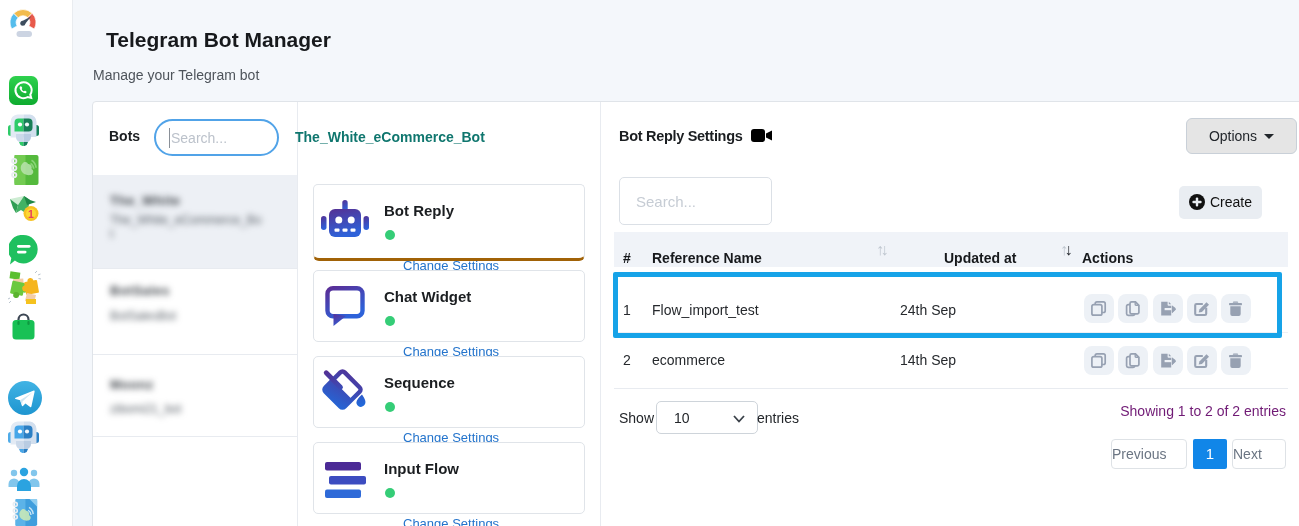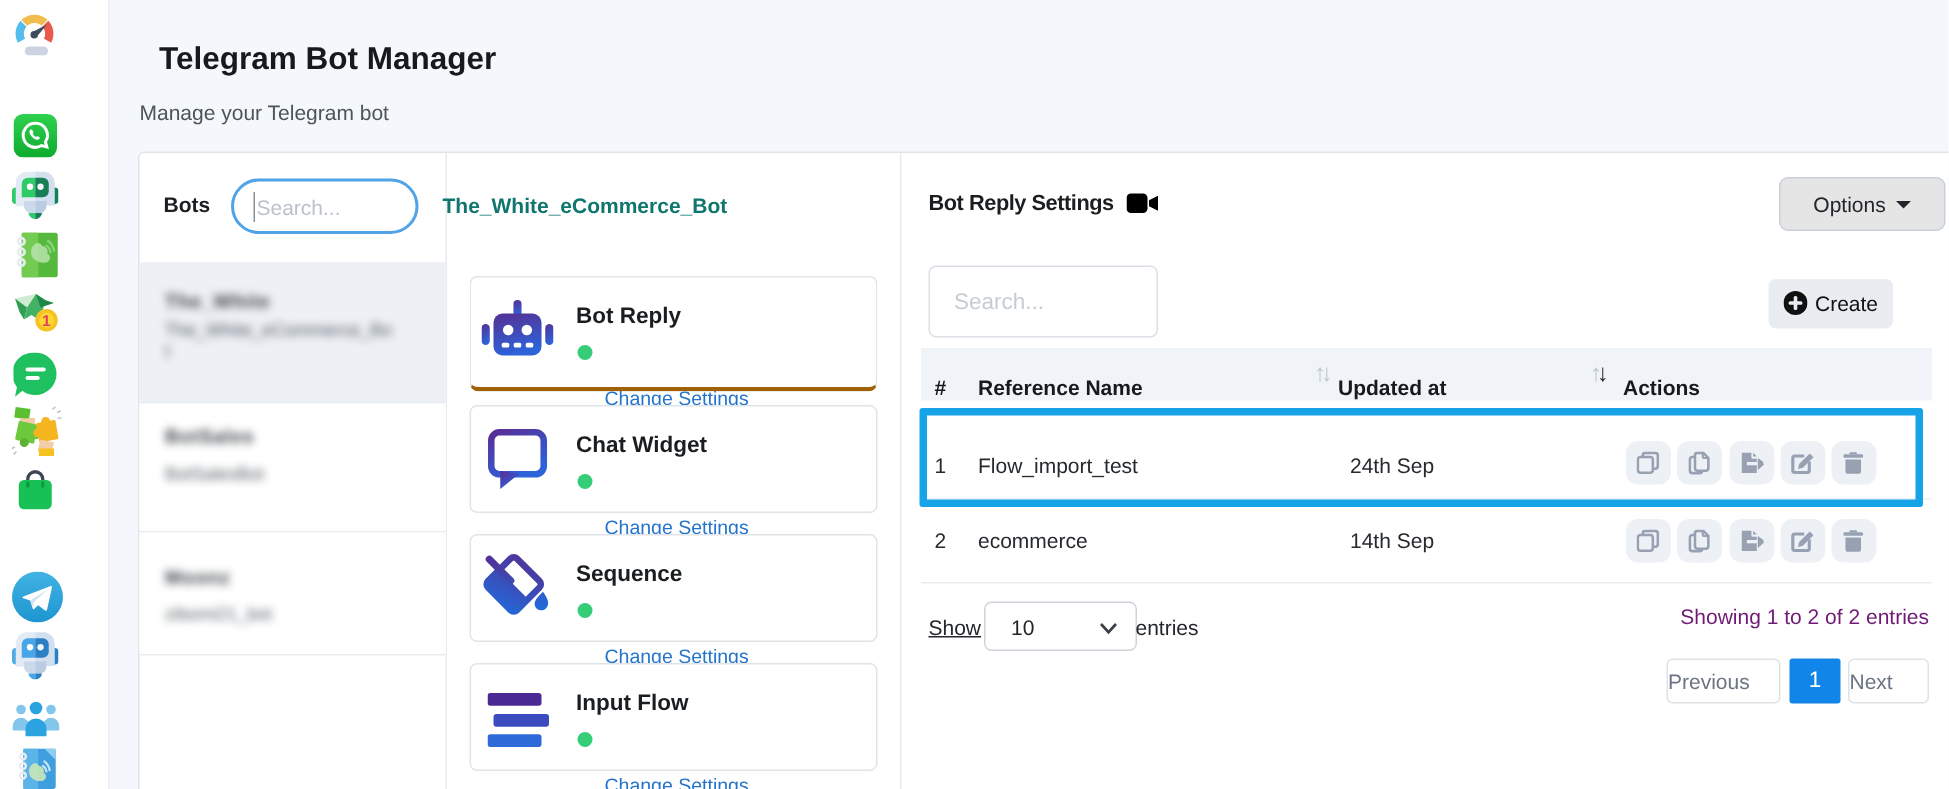--- a/index.html
+++ b/index.html
@@ -58,21 +58,21 @@
 .sort { position:absolute; top:241px; font-size:16px; letter-spacing:-3.5px; }
 #row2line { position:absolute; left:614px; top:388px; width:674px; height:1px; background:#e8ebf0; }
 #row1line { position:absolute; left:614px; top:332px; width:674px; height:1px; background:#eef0f4; }
 
 .act { position:absolute; width:30px; height:29px; background:#edf1f6; border-radius:8px; }
 .act svg { position:absolute; left:7px; top:7px; }
 
 #hl { position:absolute; left:613px; top:272px; width:669px; height:66px; border:5px solid #16a3e8; border-radius:2px; }
 
 
-#show { position:absolute; left:619px; top:410px; font-size:14px; color:#23262a;text-decoration:underline; }
+#show { position:absolute; left:619px; top:410px; font-size:14px; color:#23262a; }
 #select10 { position:absolute; left:656px; top:401px; width:102px; height:33px; border:1px solid #ced4da; border-radius:5px; background:#fff; }
 #select10 span { position:absolute; left:17px; top:8px; font-size:14px; color:#23262a; }
 #entries { position:absolute; left:757px; top:410px; font-size:14px; color:#23262a; }
 #showing { position:absolute; right:13px; top:403px; font-size:14px; color:#701a75; }
 .pg { position:absolute; top:439px; height:30px; border:1px solid #dee2e6; background:#fff; border-radius:4px; font-size:14px; color:#6b7583; line-height:28px; }
 #pg1 { position:absolute; top:439px; left:1193px; width:34px; height:30px; background:#1186e8; border-radius:2px; color:#fff; font-size:15px; text-align:center; line-height:30px; }
 </style>
 </head>
 <body>
 
@@ -350,21 +350,21 @@
       <circle cx="8" cy="8" r="8" fill="#111"></circle>
       <rect x="6.8" y="3.4" width="2.4" height="9.2" rx="1" fill="#e9edf2"></rect>
       <rect x="3.4" y="6.8" width="9.2" height="2.4" rx="1" fill="#e9edf2"></rect>
     </svg>Create
 </div>
 
 <div id="thead"></div>
 <div class="th" style="left:623px;">#</div>
 <div class="th" style="left:652px;">Reference Name</div>
 <div class="sort" style="left:876px;"><span style="color:#bfc6cf;">↑</span><span style="color:#bfc6cf;">↓</span></div>
-<div class="th" style="left:892px;">Updated at</div>
+<div class="th" style="left:944px;">Updated at</div>
 <div class="sort" style="left:1060px;"><span style="color:#bfc6cf;">↑</span><span style="color:#23272d;">↓</span></div>
 <div class="th" style="left:1082px;">Actions</div>
 
 <svg width="0" height="0" style="position:absolute;">
   <defs>
     <g id="ic-copy" fill="none" stroke="#97a1b2" stroke-width="1.7">
       <rect x="4.2" y="0.9" width="10" height="10.6" rx="1.8"></rect>
       <rect x="0.9" y="3.6" width="10" height="10.6" rx="1.8" fill="#edf1f6"></rect>
     </g>
     <g id="ic-pages" fill="none" stroke="#97a1b2" stroke-width="1.7">

